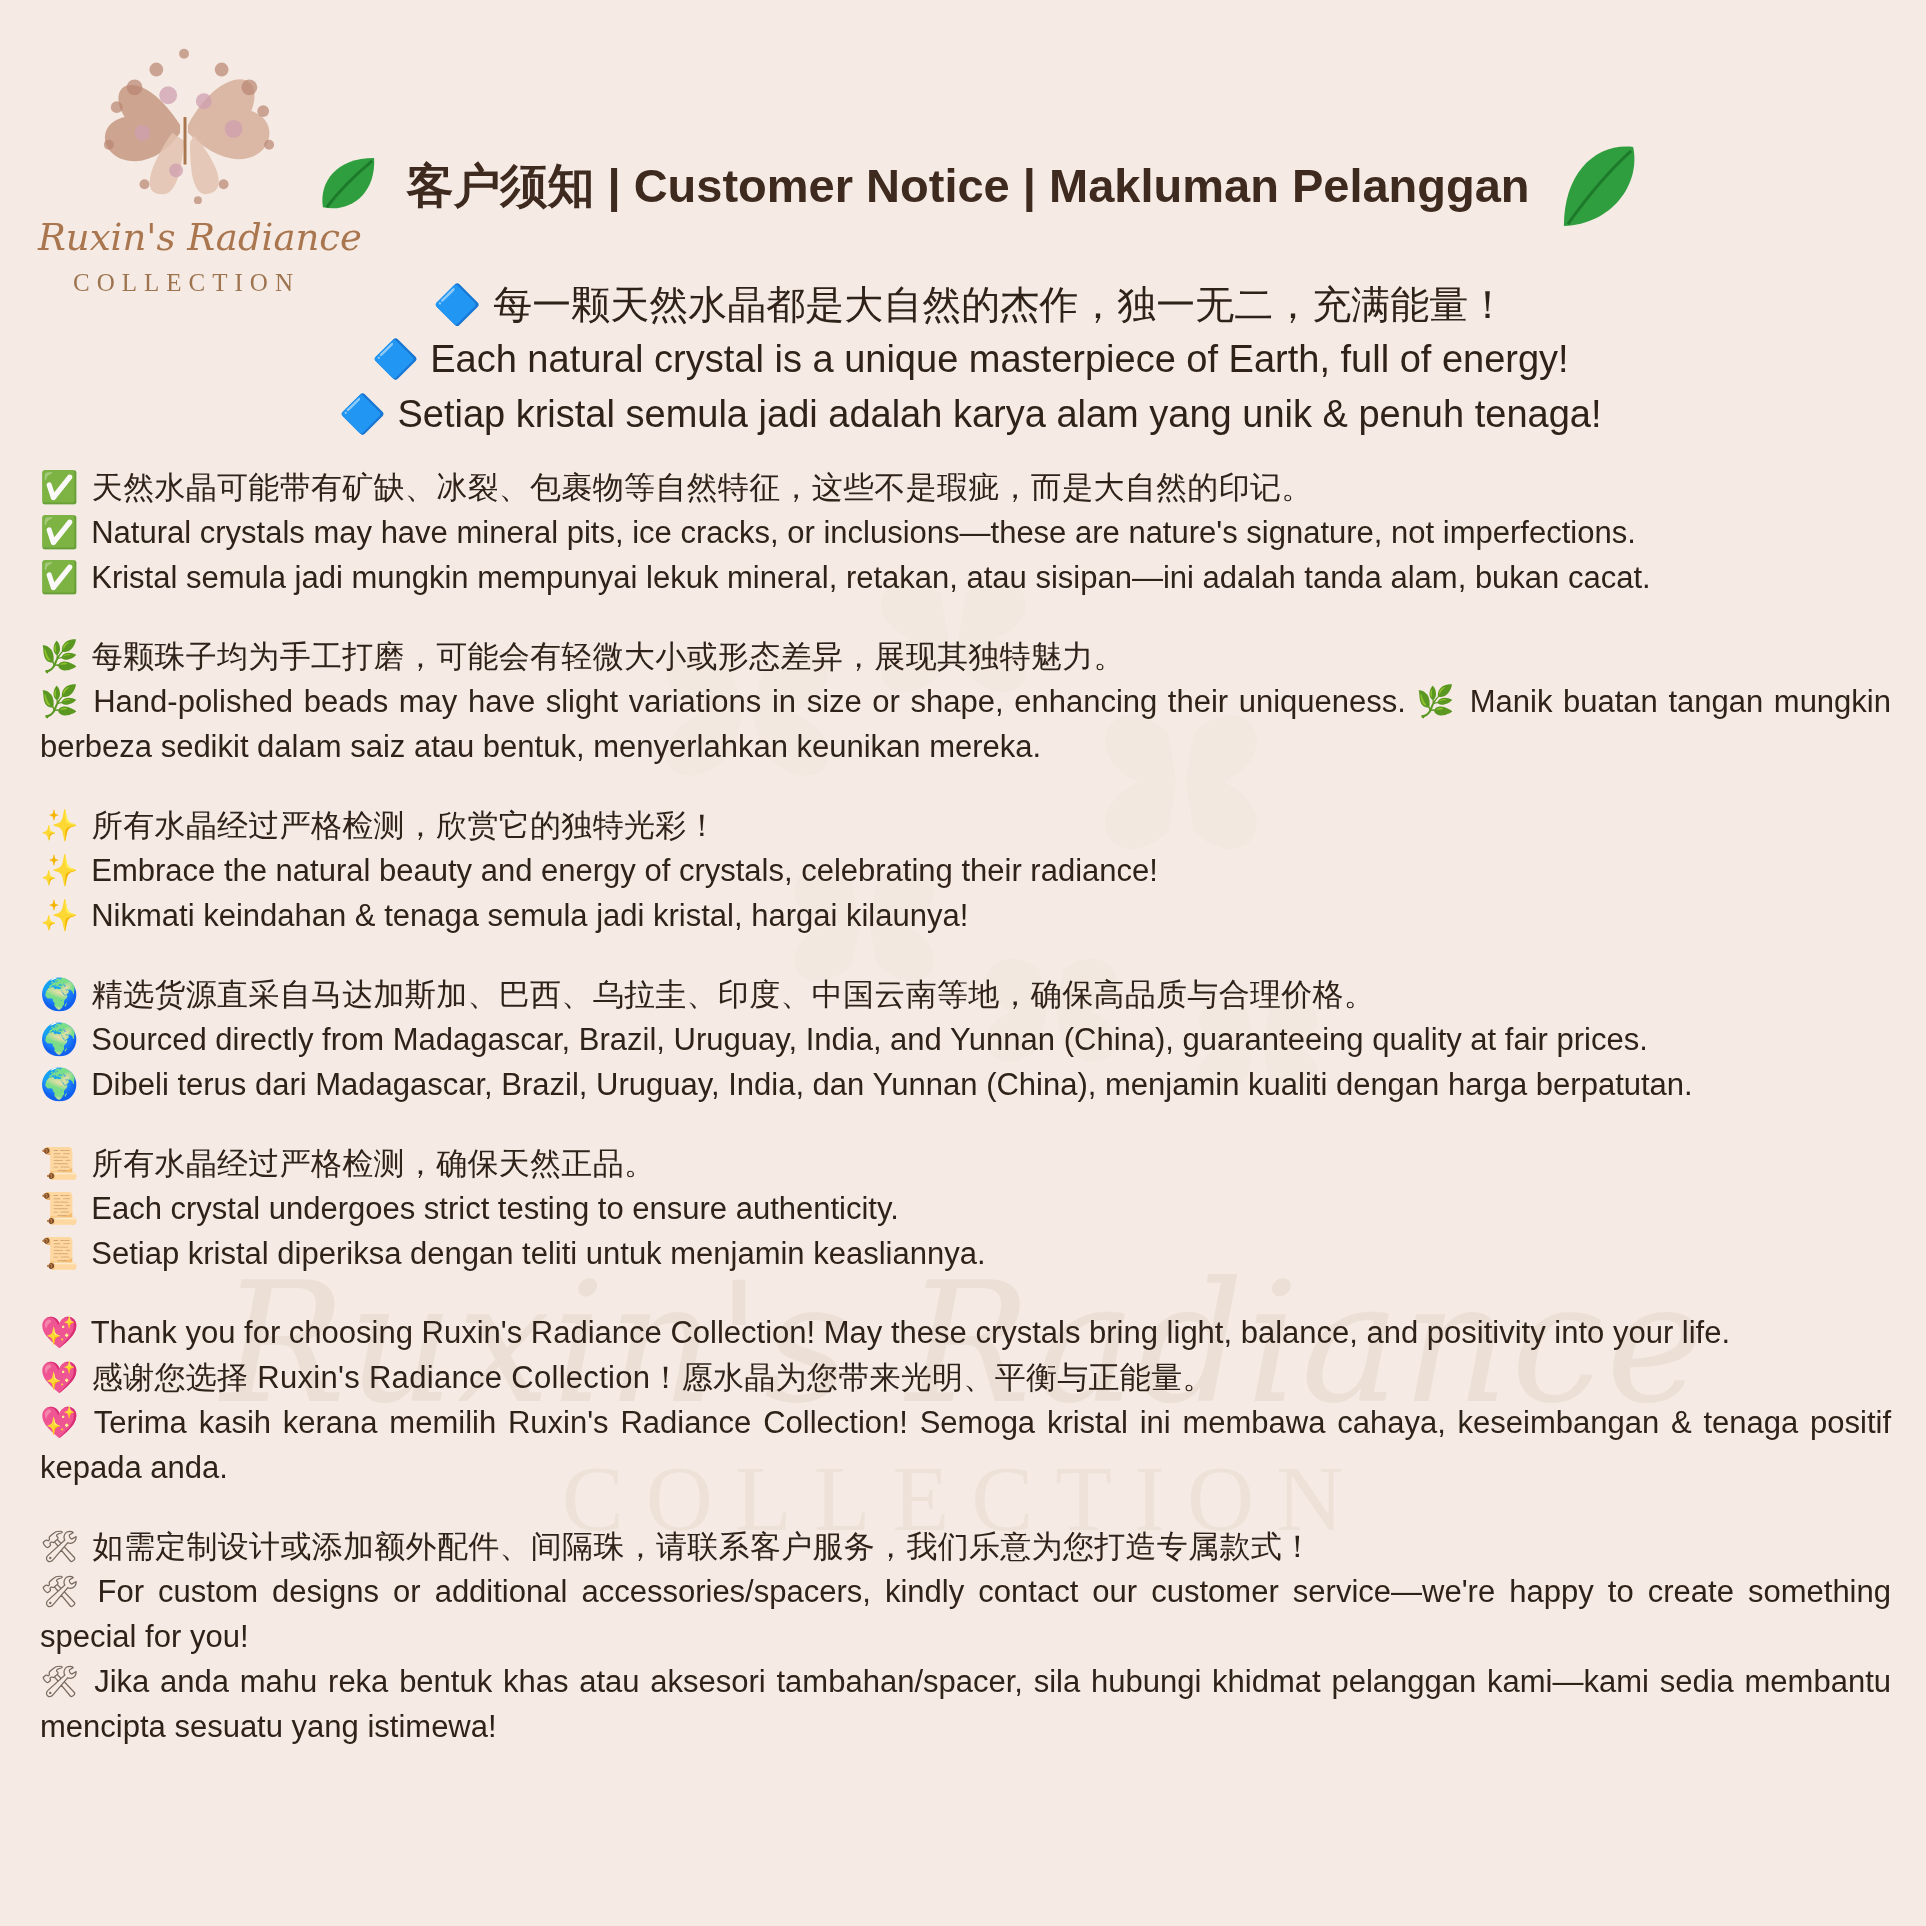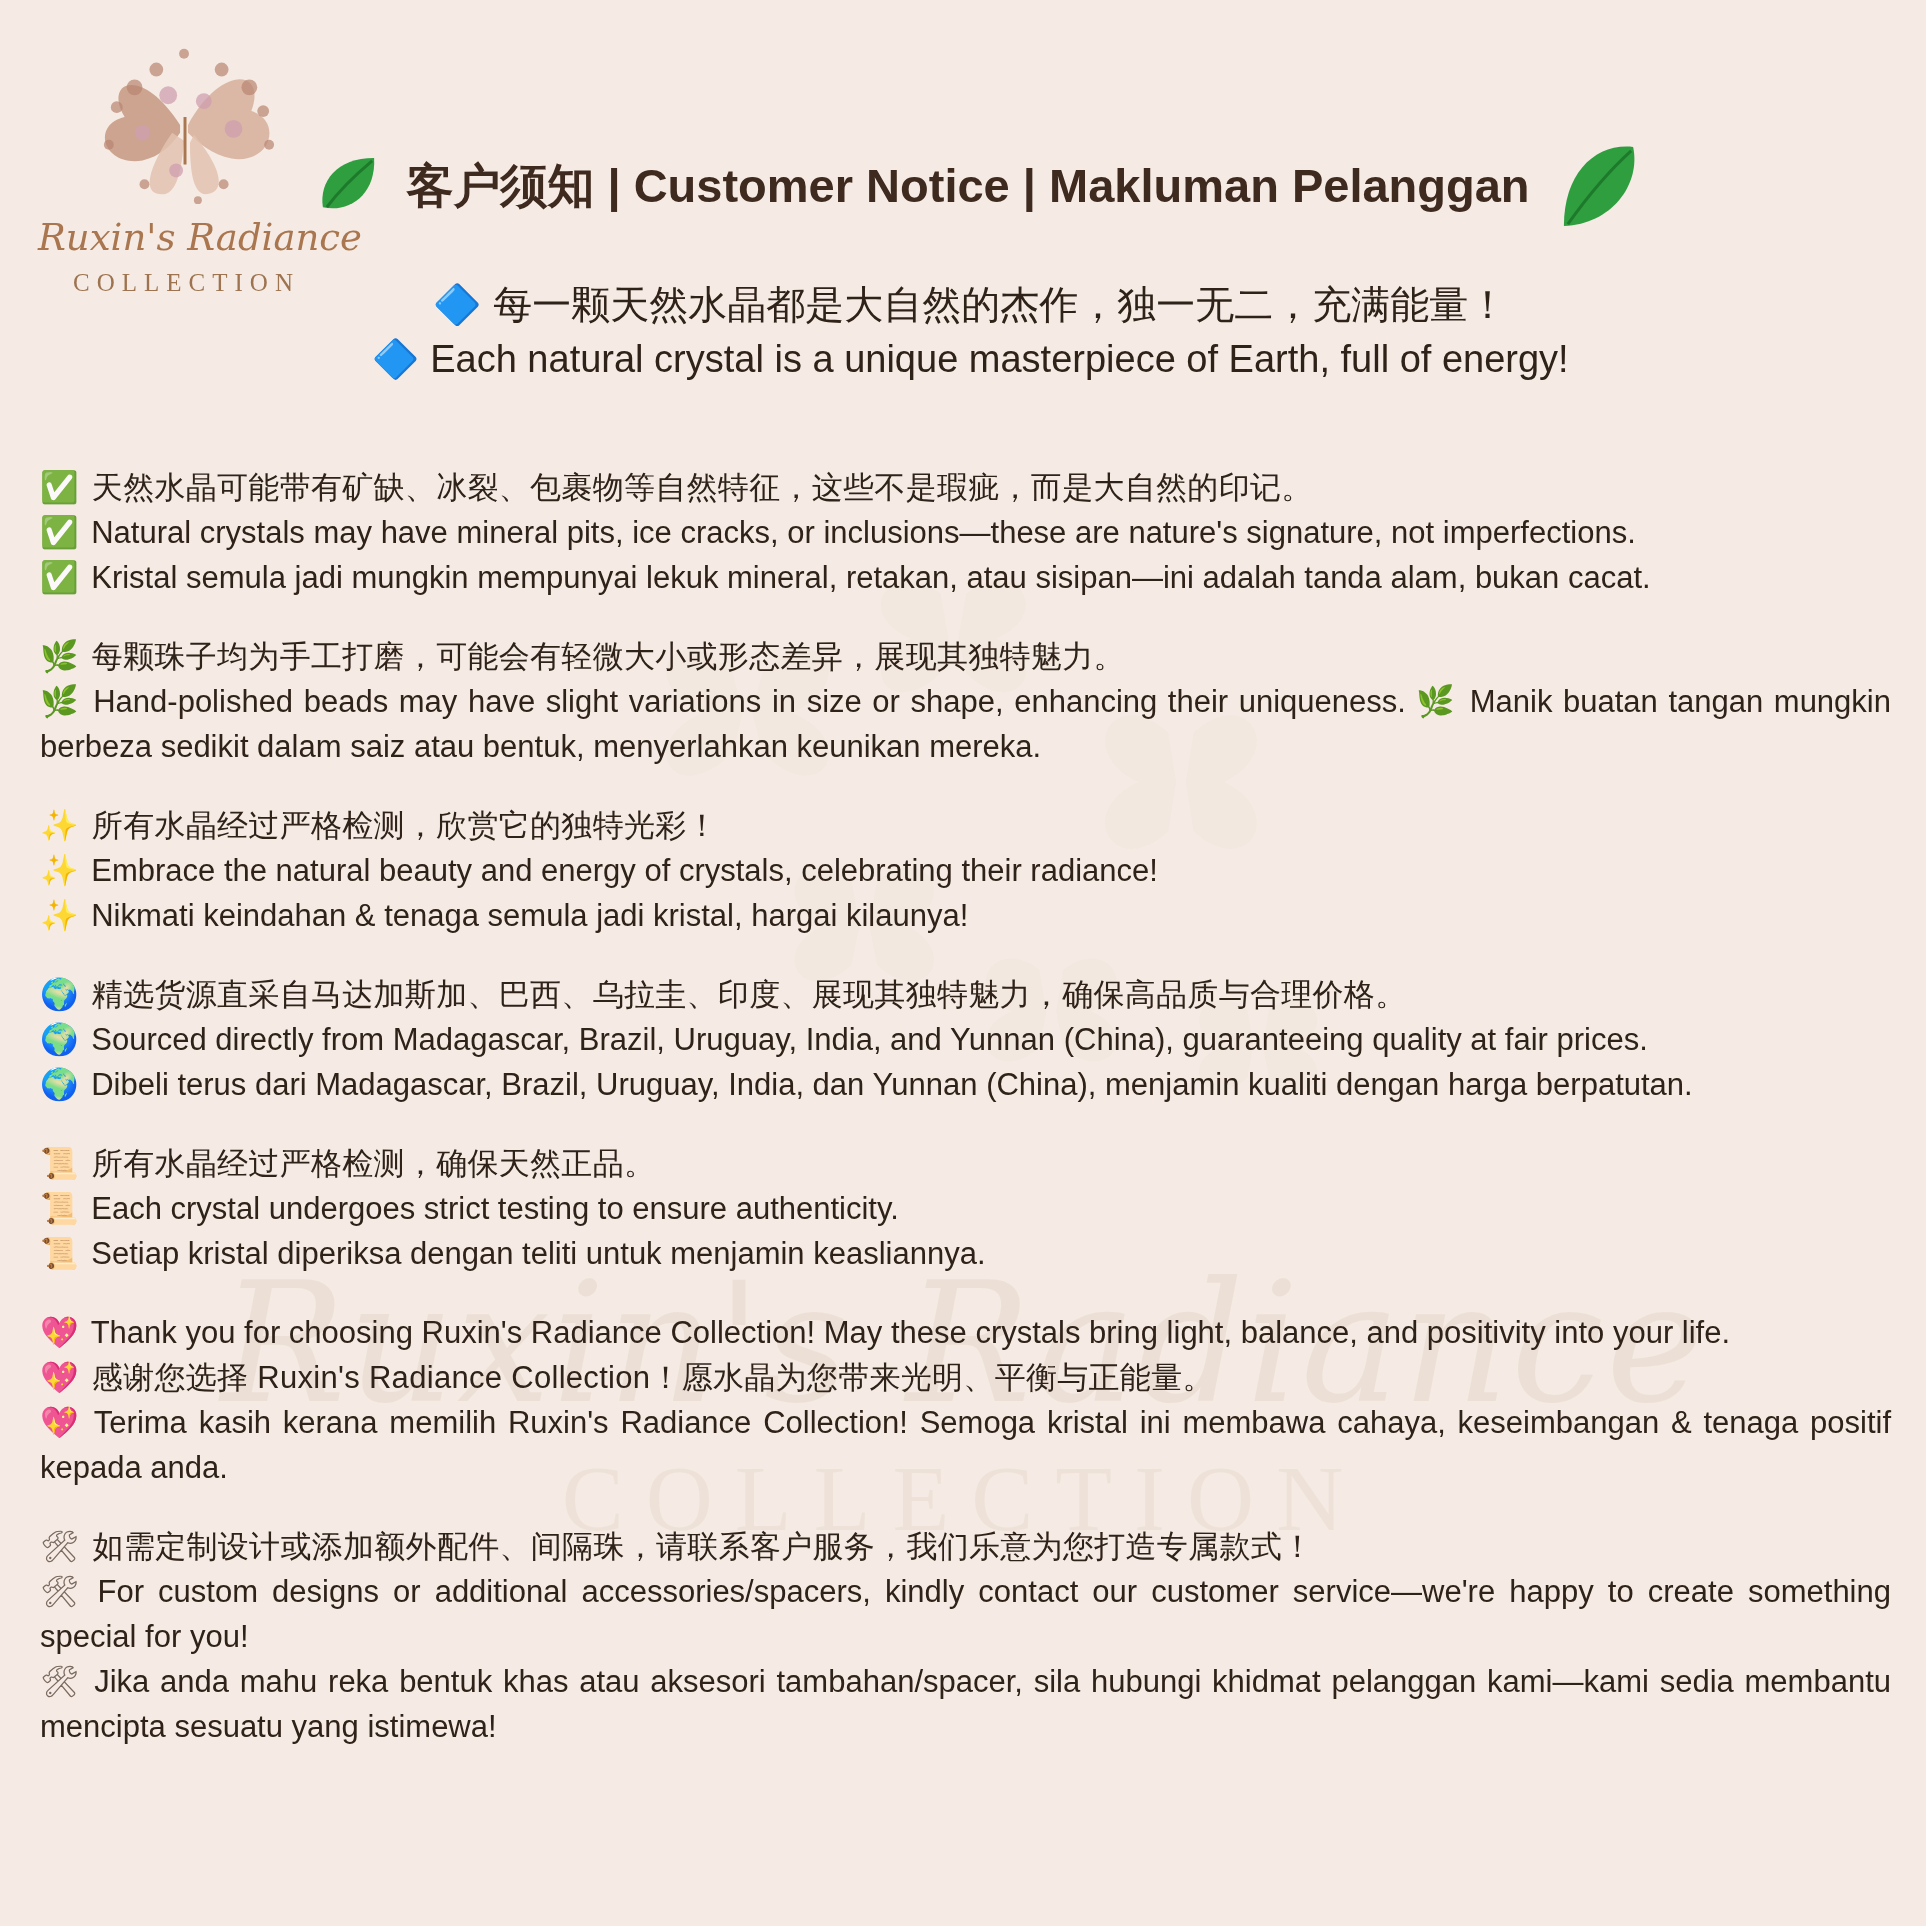--- a/index.html
+++ b/index.html
@@ -233,20 +233,24 @@
 
 <div class="intro">
   <div class="intro-line cn">
     <span class="gem">🔷</span>
     <span>每一颗天然水晶都是大自然的杰作，独一无二，充满能量！</span>
   </div>
   <div class="intro-line">
     <span class="gem">🔷</span>
     <span>Each natural crystal is a unique masterpiece of Earth, full of energy!</span>
   </div>
+  <div class="intro-line">
+    <span class="gem">🔷</span>
+    <span>Setiap kristal semula jadi adalah karya alam yang unik &amp; penuh tenaga!</span>
+  </div>
 </div>
 
 <div class="content">
 
   <div class="section">
     <div class="line cn">
       <span class="ico check">✅</span>
       <span>天然水晶可能带有矿缺、冰裂、包裹物等自然特征，这些不是瑕疵，而是大自然的印记。</span>
     </div>
     <div class="line">
@@ -283,21 +287,21 @@
     </div>
     <div class="line">
       <span class="ico spark">✨</span>
       <span>Nikmati keindahan &amp; tenaga semula jadi kristal, hargai kilaunya!</span>
     </div>
   </div>
 
   <div class="section">
     <div class="line cn">
       <span class="ico globe">🌍</span>
-      <span>精选货源直采自马达加斯加、巴西、乌拉圭、印度、展现其独特魅力，确保高品质与合理价格。</span>
+      <span>精选货源直采自马达加斯加、巴西、乌拉圭、印度、中国云南等地，确保高品质与合理价格。</span>
     </div>
     <div class="line">
       <span class="ico globe">🌍</span>
       <span>Sourced directly from Madagascar, Brazil, Uruguay, India, and Yunnan (China), guaranteeing quality at fair prices.</span>
     </div>
     <div class="line">
       <span class="ico globe">🌍</span>
       <span>Dibeli terus dari Madagascar, Brazil, Uruguay, India, dan Yunnan (China), menjamin kualiti dengan harga berpatutan.</span>
     </div>
   </div>

